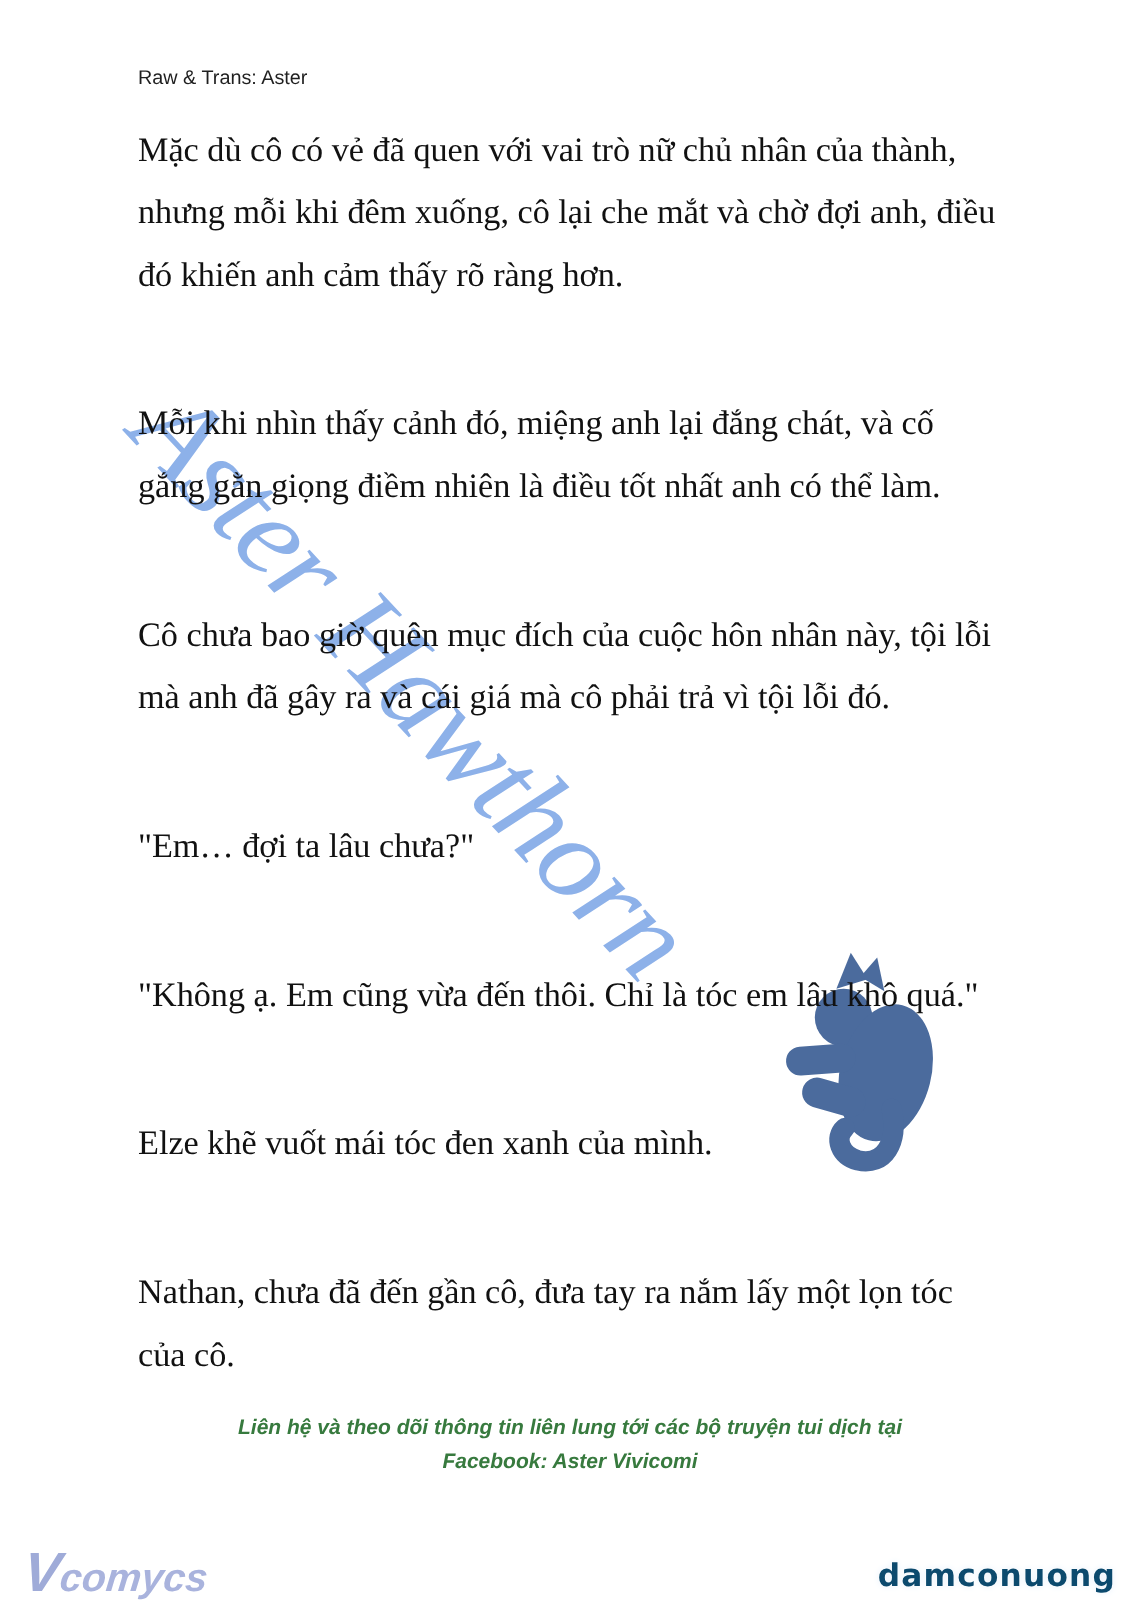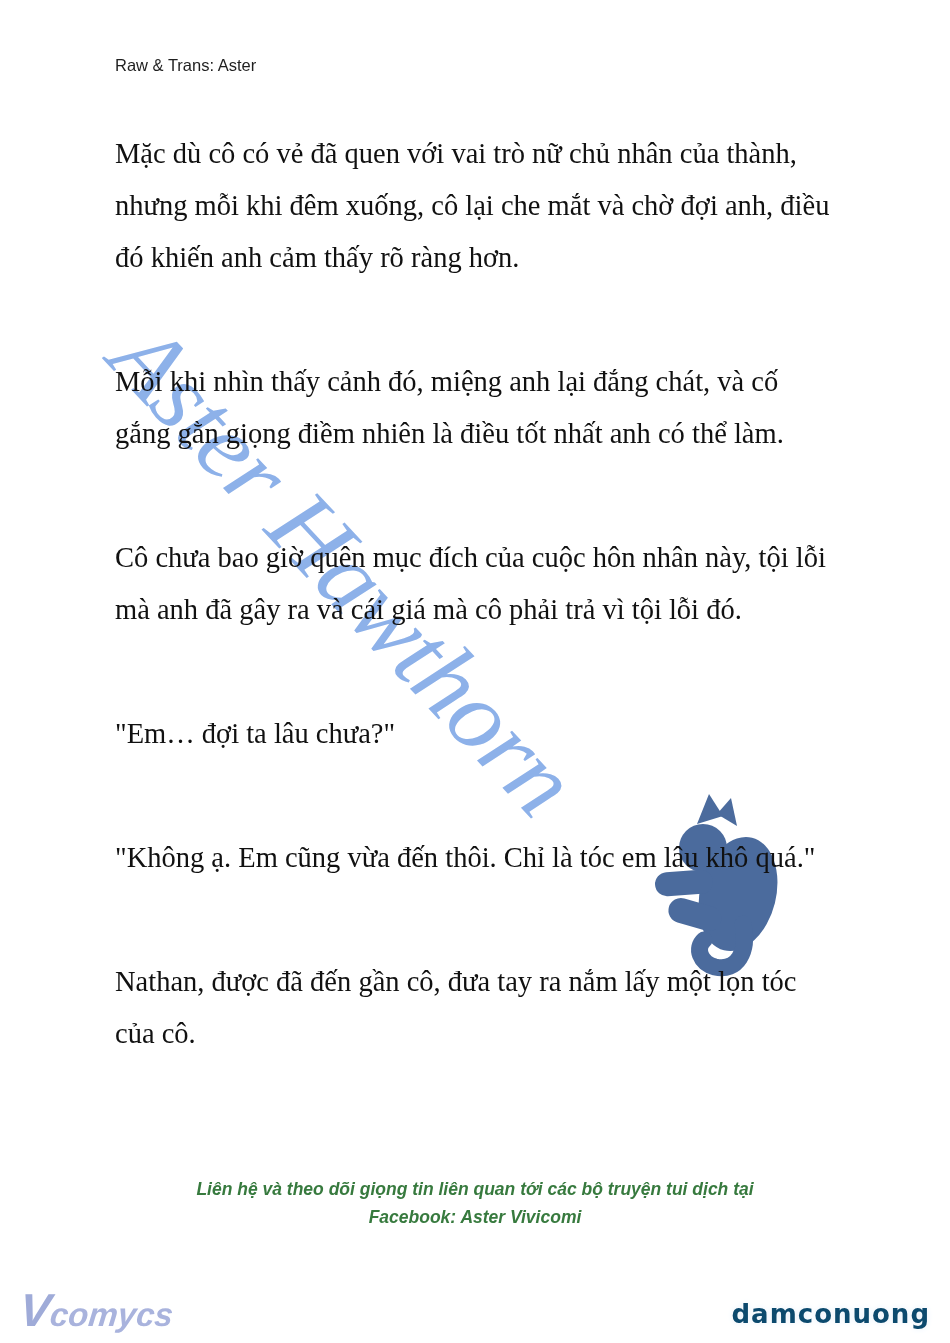--- a/index.html
+++ b/index.html
@@ -45,21 +45,20 @@
     font-family: "Liberation Sans", sans-serif;
     font-size: 16.5px;
     color: #1f1f1f;
   }
   .content {
     position: absolute;
     inset: 0;
     z-index: 1;
     padding: 100px 113px 0 115px;
     box-sizing: border-box;
-    margin-top: 28px;
   }
   .content p {
     margin: 0 0 72px 0;
     font-size: 28.5px;
     line-height: 52px;
     color: #111111;
     text-align: left;
   }
 
   .notice {
@@ -132,24 +131,25 @@
   </svg>
 
   <div class="credit">Raw &amp; Trans: Aster</div>
 
   <div class="content">
     <p>Mặc dù cô có vẻ đã quen với vai trò nữ chủ nhân của thành, nhưng mỗi khi đêm xuống, cô lại che mắt và chờ đợi anh, điều đó khiến anh cảm thấy rõ ràng hơn.</p>
     <p>Mỗi khi nhìn thấy cảnh đó, miệng anh lại đắng chát, và cố gắng gằn giọng điềm nhiên là điều tốt nhất anh có thể làm.</p>
     <p>Cô chưa bao giờ quên mục đích của cuộc hôn nhân này, tội lỗi mà anh đã gây ra và cái giá mà cô phải trả vì tội lỗi đó.</p>
     <p>"Em… đợi ta lâu chưa?"</p>
     <p>"Không ạ. Em cũng vừa đến thôi. Chỉ là tóc em lâu khô quá."</p>
-    <p>Nathan, được đã đến gần cô, đưa tay ra nắm lấy một lọn tóc của cô.</p>
+    <p>Elze khẽ vuốt mái tóc đen xanh của mình.</p>
+    <p>Nathan, chưa đã đến gần cô, đưa tay ra nắm lấy một lọn tóc của cô.</p>
   </div>
 
   <div class="notice">
-    <div>Liên hệ và theo dõi giọng tin liên quan tới các bộ truyện tui dịch tại</div>
+    <div>Liên hệ và theo dõi thông tin liên lung tới các bộ truyện tui dịch tại</div>
     <div>Facebook: Aster Vivicomi</div>
   </div>
 
   <span class="logo">Vcomycs</span>
   <span class="site-tag">damconuong</span>
 
 </div>
 
 </body></html>

